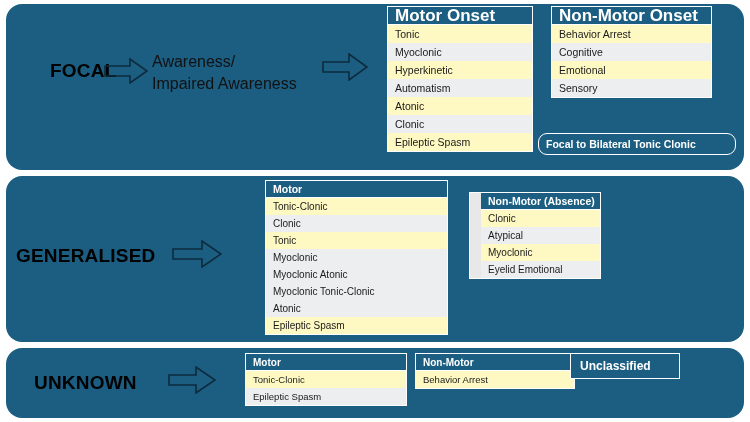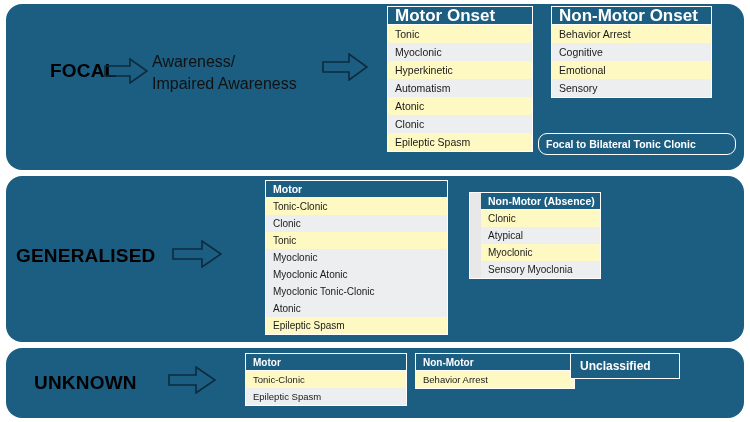--- a/index.html
+++ b/index.html
@@ -195,21 +195,21 @@
     <div class="tbl-row shade-b">Myoclonic Tonic-Clonic</div>
     <div class="tbl-row shade-b">Atonic</div>
     <div class="tbl-row shade-a">Epileptic Spasm</div>
   </div>
 
   <div class="tbl sz-md t-gen-nonmotor">
     <div class="tbl-head">Non-Motor (Absence)</div>
     <div class="tbl-row shade-a">Clonic</div>
     <div class="tbl-row shade-b">Atypical</div>
     <div class="tbl-row shade-a">Myoclonic</div>
-    <div class="tbl-row shade-b">Sensory Myoclonia</div>
+    <div class="tbl-row shade-b">Eyelid Emotional</div>
   </div>
 
   <div class="panel panel-unknown"></div>
 
   <div class="cat-label cat-unknown">UNKNOWN</div>
 
   <div class="arrow arrow-unknown">
     <svg width="48" height="28" viewBox="0 0 48 28">
       <polygon points="1,9 28,9 28,1 47,14 28,27 28,19 1,19" fill="none" stroke="#0d2b3c" stroke-width="1.6"></polygon>
     </svg>

